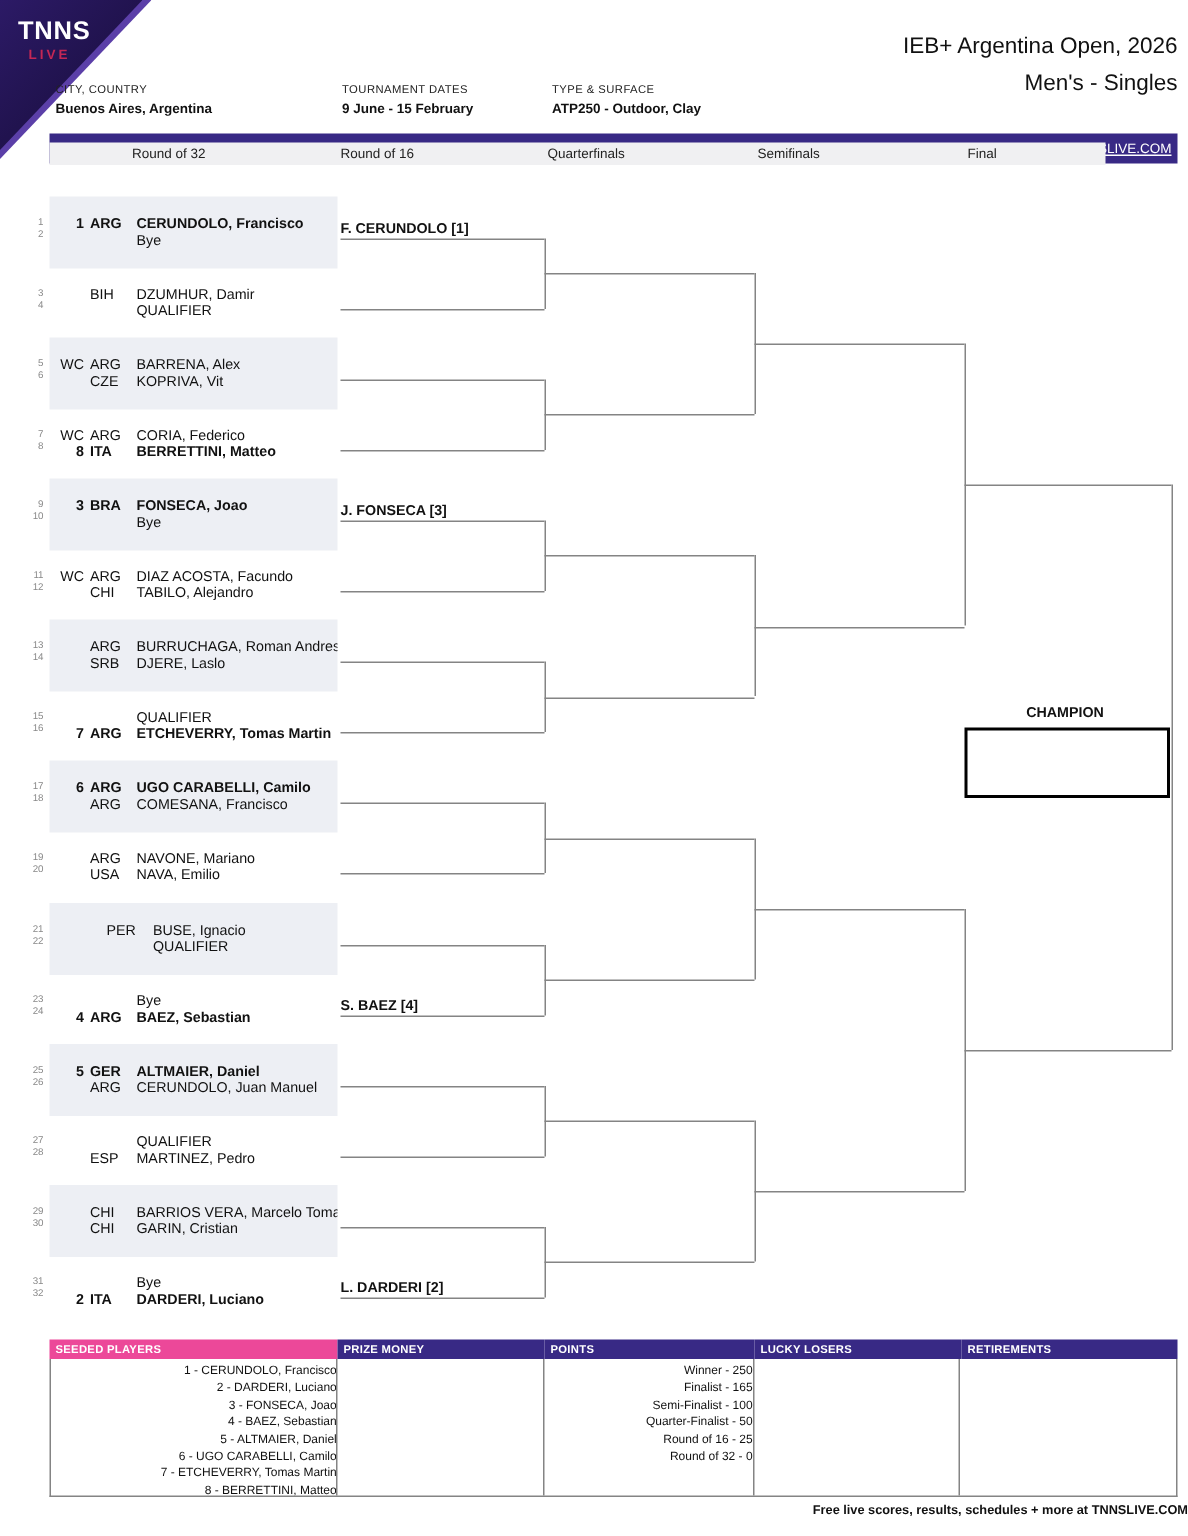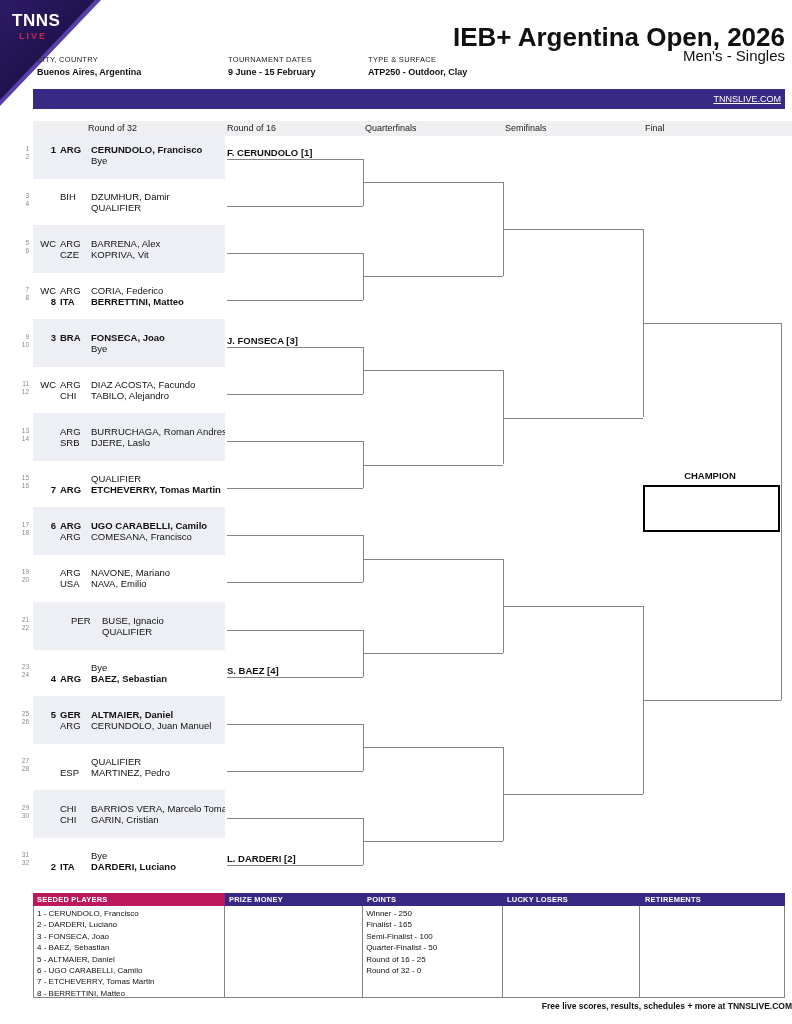--- a/index.html
+++ b/index.html
@@ -9,32 +9,32 @@
   
   .wedge-back{position:absolute;left:0;top:0;width:101px;height:106px;
               background:#5b3fa8;clip-path:polygon(0 0,100% 0,0 100%);}
   .wedge{position:absolute;left:0;top:0;width:95px;height:100px;
          background:linear-gradient(135deg,#2c1a66 0%,#190e3e 85%);
          clip-path:polygon(0 0,100% 0,0 100%);}
   .logo-brand{position:absolute;left:12px;top:11px;color:#fff;font-size:17px;font-weight:800;letter-spacing:.5px;}
   .logo-tag{position:absolute;left:19px;top:31px;font-size:9px;font-weight:700;letter-spacing:2px;}
 
   
-  .title{position:absolute;right:7px;top:22px;font-size:26px;font-weight:700;white-space:nowrap;}
+  .title{position:absolute;right:7px;top:22px;font-size:15px;font-weight:400;white-space:nowrap;}
   .subtitle{position:absolute;right:7px;top:47px;font-size:15px;white-space:nowrap;}
   .info{position:absolute;top:55px;}
   .info .lbl{font-size:7.5px;color:#222;letter-spacing:.3px;}
   .info .val{font-size:9px;font-weight:700;margin-top:3px;}
   .info-0{left:37px;} .info-1{left:228px;} .info-2{left:368px;}
 
   
   .drawbar{position:absolute;left:33px;top:89px;width:752px;height:20px;}
   .drawbar .bar-title{position:absolute;left:5px;top:0;line-height:20px;color:#fff;font-size:9px;font-weight:600;letter-spacing:.2px;margin-top:25px;}
   .drawbar .bar-site{position:absolute;right:4px;top:0;line-height:20px;color:#fff;font-size:9px;font-weight:400;text-decoration:underline;}
-  .roundband{position:absolute;left:33px;top:121px;width:760px;height:15px;background:#f0f0f2;}
+  .roundband{position:absolute;left:33px;top:95px;width:704px;height:15px;background:#f0f0f2;}
   .roundband span{position:absolute;top:0;line-height:15px;font-size:9px;color:#222;white-space:nowrap;}
 
   
   #bracket{position:absolute;left:0;top:0;width:792px;height:1024px;}
   .pairbox{position:absolute;width:192px;height:48px;box-sizing:border-box;padding-top:13px;}
   .pairbox.shaded{background:#edeff4;}
   .slotrow{display:grid;grid-template-columns:23px 27px 1fr;column-gap:4px;
            font-size:9.5px;line-height:11px;white-space:nowrap;}
   .slotrow .pfx{text-align:right;}
   .slotrow .nm{overflow:hidden;}
@@ -44,21 +44,21 @@
   .vline{position:absolute;width:1px;}
   .r16label{position:absolute;width:140px;font-size:9.5px;font-weight:700;line-height:11px;white-space:nowrap;}
   .champ-label{position:absolute;text-align:center;font-size:9.5px;font-weight:700;}
   .champ-box{position:absolute;width:137px;height:47px;box-sizing:border-box;border:2px solid #000;background:#fff;}
 
   
   .btable{position:absolute;left:33px;top:893px;width:752px;}
   .bhead{display:flex;height:13px;}
   .bhead div{box-sizing:border-box;padding-left:4px;font-size:7.5px;font-weight:700;color:#fff;line-height:13px;letter-spacing:.2px;}
   .bbody{display:flex;height:91px;border:1px solid #848484;border-top:none;box-sizing:content-box;}
-  .bcol{box-sizing:border-box;border-right:1px solid #848484;padding:2px 0 0 3px;overflow:hidden;}
+  .bcol{box-sizing:border-box;border-right:1px solid #848484;padding:2px 0 0 3px;overflow:hidden;text-align:right;}
   .bcol:last-child{border-right:none;}
   .bcol div{font-size:8px;line-height:11.4px;white-space:nowrap;}
   .footnote{position:absolute;left:0;top:1001px;width:792px;text-align:right;font-size:8.5px;font-weight:700;}
 </style>
 </head>
 <body>
 
 <div class="page">
 
   <div class="wedge-back"></div>
@@ -368,21 +368,21 @@
       <div class="vline" style="left: 643px; top: 606px; height: 188px; background: rgb(132, 132, 132);"></div>
       <div class="hline" style="left: 643px; top: 323px; width: 138px; background: rgb(132, 132, 132);"></div>
       <div class="hline" style="left: 643px; top: 700px; width: 138px; background: rgb(132, 132, 132);"></div>
       <div class="vline" style="left: 781px; top: 323px; height: 377px; background: rgb(132, 132, 132);"></div>
       <div class="champ-label" style="left: 643px; top: 470px; width: 134px;">CHAMPION</div>
       <div class="champ-box" style="left: 643px; top: 485px;"></div>
     </div>
 
   <div class="btable">
     <div class="bhead" id="bhead">
-        <div style="width: 192px; background: #be185d;">SEEDED PLAYERS</div>
+        <div style="width: 192px; background: #ec4899;">SEEDED PLAYERS</div>
         <div style="width: 138px; background: rgb(56, 41, 133);">PRIZE MONEY</div>
         <div style="width: 140px; background: rgb(56, 41, 133);">POINTS</div>
         <div style="width: 138px; background: rgb(56, 41, 133);">LUCKY LOSERS</div>
         <div style="width: 144px; background: rgb(56, 41, 133);">RETIREMENTS</div>
       </div>
     <div class="bbody" id="bbody">
         <div class="bcol" style="width: 192px;">
           <div>1 - CERUNDOLO, Francisco</div>
           <div>2 - DARDERI, Luciano</div>
           <div>3 - FONSECA, Joao</div>

